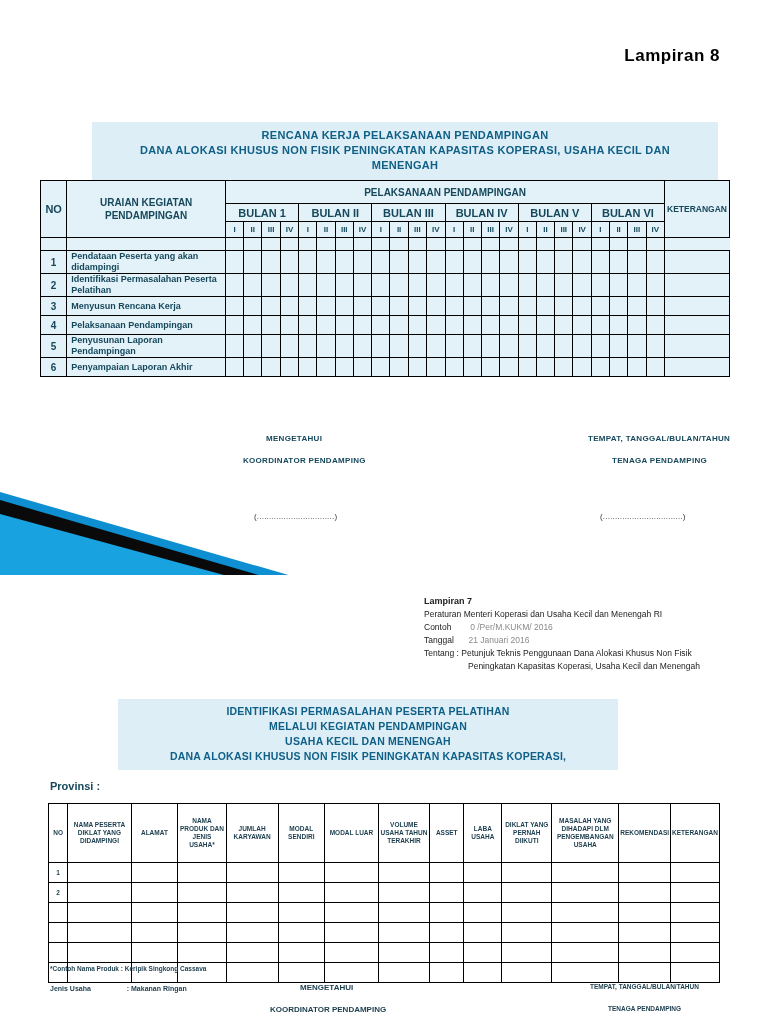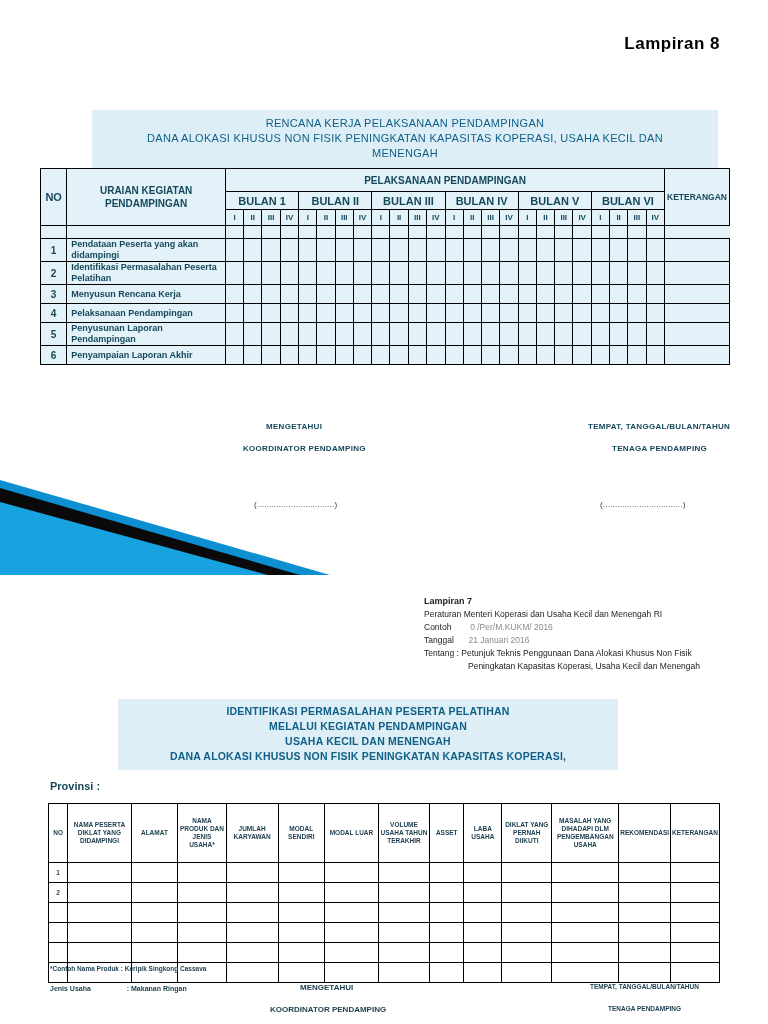--- a/index.html
+++ b/index.html
@@ -5,34 +5,34 @@
   html,body{margin:0;padding:0;}
   body{
     width:768px;height:1024px;
     background:#ffffff;
     font-family:"Liberation Sans", sans-serif;
     color:#000000;
     position:relative;
     overflow:hidden;
   }
   
-  .slide1{position:absolute;left:0;top:0;width:768px;height:575px;background:#ffffff;}
+  .slide1{position:absolute;left:0;top:12px;width:768px;height:575px;background:#ffffff;}
   .lampiran8{
     position:absolute;right:48px;top:34px;
     font-size:17px;font-weight:bold;letter-spacing:.5px;
   }
   .title-box{
     position:absolute;left:92px;top:110px;width:626px;
     background:#ddeef6;
     text-align:center;
     padding:6px 4px 7px 4px;
     box-sizing:border-box;
   }
   .title-box .l{
-    font-size:11px;font-weight:normal;color:#0f5f86;letter-spacing:.3px;line-height:15px;
+    font-size:11px;font-weight:bold;color:#0f5f86;letter-spacing:.3px;line-height:15px;
   }
   
   .tbl1{
     position:absolute;left:40px;top:168px;width:690px;
     border-collapse:collapse;
     background:#e3f1f8;
   }
   .tbl1 td,.tbl1 th{
     border:1px solid #000;
     font-size:8.5px;

